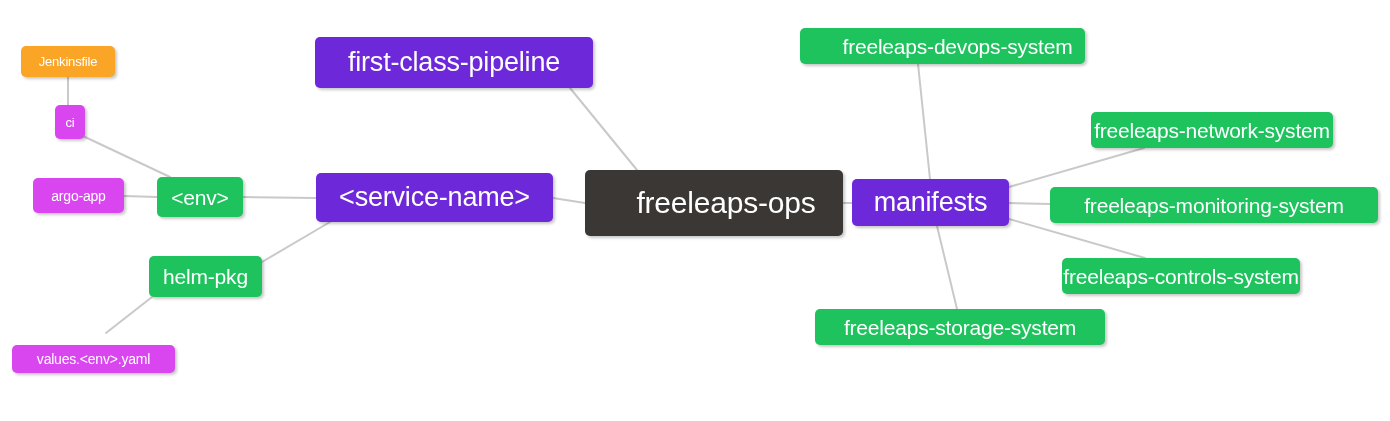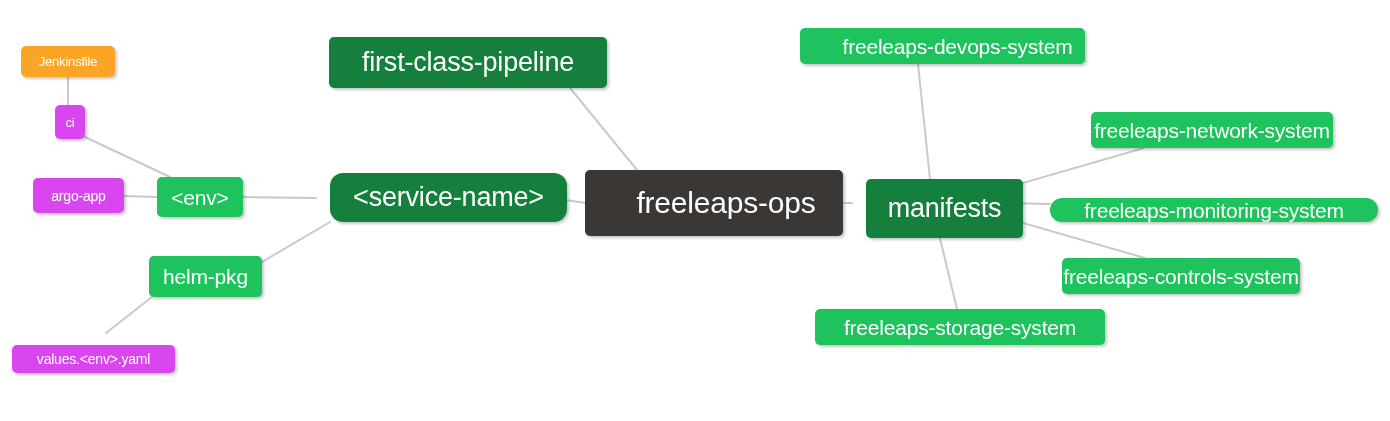--- a/index.html
+++ b/index.html
@@ -34,21 +34,21 @@
     justify-content: center;
     border-radius: 5px;
     color: #ffffff;
     white-space: nowrap;
     line-height: 1;
     box-shadow: 2px 2px 3px rgba(0,0,0,0.22);
     letter-spacing: -0.2px;
     user-select: none;
   }
   .tone-root   { background: #3b3734; }
-  .tone-blue   { background: #15803d; margin-left: 14px; }
+  .tone-blue   { background: #6d28d9; }
   .tone-green  { background: #1ec35e; }
   .tone-red    { background: #d946ef; }
   .tone-orange { background: #faa526; }
 
   .sz-root  { font-size: 30px; }
   .sz-xl    { font-size: 27px; }
   .sz-md    { font-size: 21px; }
   .sz-sm    { font-size: 14px; }
   .sz-xs    { font-size: 13px; }
 </style>
@@ -68,27 +68,27 @@
       <line x1="152" y1="297" x2="106" y2="333" stroke="#c9c9c9" stroke-width="2" stroke-linecap="round"></line>
       <line x1="930" y1="179" x2="918" y2="64" stroke="#c9c9c9" stroke-width="2" stroke-linecap="round"></line>
       <line x1="1009" y1="187" x2="1144" y2="148" stroke="#c9c9c9" stroke-width="2" stroke-linecap="round"></line>
       <line x1="1009" y1="203" x2="1050" y2="204" stroke="#c9c9c9" stroke-width="2" stroke-linecap="round"></line>
       <line x1="1009" y1="219" x2="1145" y2="258" stroke="#c9c9c9" stroke-width="2" stroke-linecap="round"></line>
       <line x1="937" y1="226" x2="957" y2="309" stroke="#c9c9c9" stroke-width="2" stroke-linecap="round"></line>
     </svg>
   <div id="node-layer">
       <div class="mm-node tone-root sz-root" style="left: 585px; top: 170px; width: 258px; height: 66px; padding-left: 24px;">freeleaps-ops</div>
       <div class="mm-node tone-blue sz-xl" style="left: 315px; top: 37px; width: 278px; height: 51px;">first-class-pipeline</div>
-      <div class="mm-node tone-blue sz-xl" style="left: 316px; top: 173px; width: 237px; height: 49px; border-radius: 13px;">&lt;service-name&gt;</div>
-      <div class="mm-node tone-blue sz-xl" style="left: 852px; top: 179px; width: 157px; height: 59px;">manifests</div>
+      <div class="mm-node tone-blue sz-xl" style="left: 316px; top: 173px; width: 237px; height: 49px;">&lt;service-name&gt;</div>
+      <div class="mm-node tone-blue sz-xl" style="left: 852px; top: 179px; width: 157px; height: 47px;">manifests</div>
       <div class="mm-node tone-green sz-md" style="left: 157px; top: 177px; width: 86px; height: 40px;">&lt;env&gt;</div>
       <div class="mm-node tone-green sz-md" style="left: 149px; top: 256px; width: 113px; height: 41px;">helm-pkg</div>
       <div class="mm-node tone-green sz-md" style="left: 800px; top: 28px; width: 285px; height: 36px; padding-left: 30px;">freeleaps-devops-system</div>
       <div class="mm-node tone-green sz-md" style="left: 1055px; top: 112px; width: 242px; height: 36px; margin-left: 36px;">freeleaps-network-system</div>
-      <div class="mm-node tone-green sz-md" style="left: 1050px; top: 198px; width: 328px; height: 24px; border-radius: 15px;">freeleaps-monitoring-system</div>
+      <div class="mm-node tone-green sz-md" style="left: 1050px; top: 187px; width: 328px; height: 36px;">freeleaps-monitoring-system</div>
       <div class="mm-node tone-green sz-md" style="left: 1062px; top: 258px; width: 238px; height: 36px;">freeleaps-controls-system</div>
       <div class="mm-node tone-green sz-md" style="left: 815px; top: 309px; width: 290px; height: 36px;">freeleaps-storage-system</div>
       <div class="mm-node tone-orange sz-xs" style="left: 21px; top: 26px; width: 94px; height: 31px; margin-top: 20px;">Jenkinsfile</div>
       <div class="mm-node tone-red sz-xs" style="left: 55px; top: 105px; width: 30px; height: 34px;">ci</div>
       <div class="mm-node tone-red sz-sm" style="left: 33px; top: 178px; width: 91px; height: 35px;">argo-app</div>
       <div class="mm-node tone-red sz-sm" style="left: 12px; top: 345px; width: 163px; height: 28px;">values.&lt;env&gt;.yaml</div>
     </div>
 </div>
 
 </body></html>

